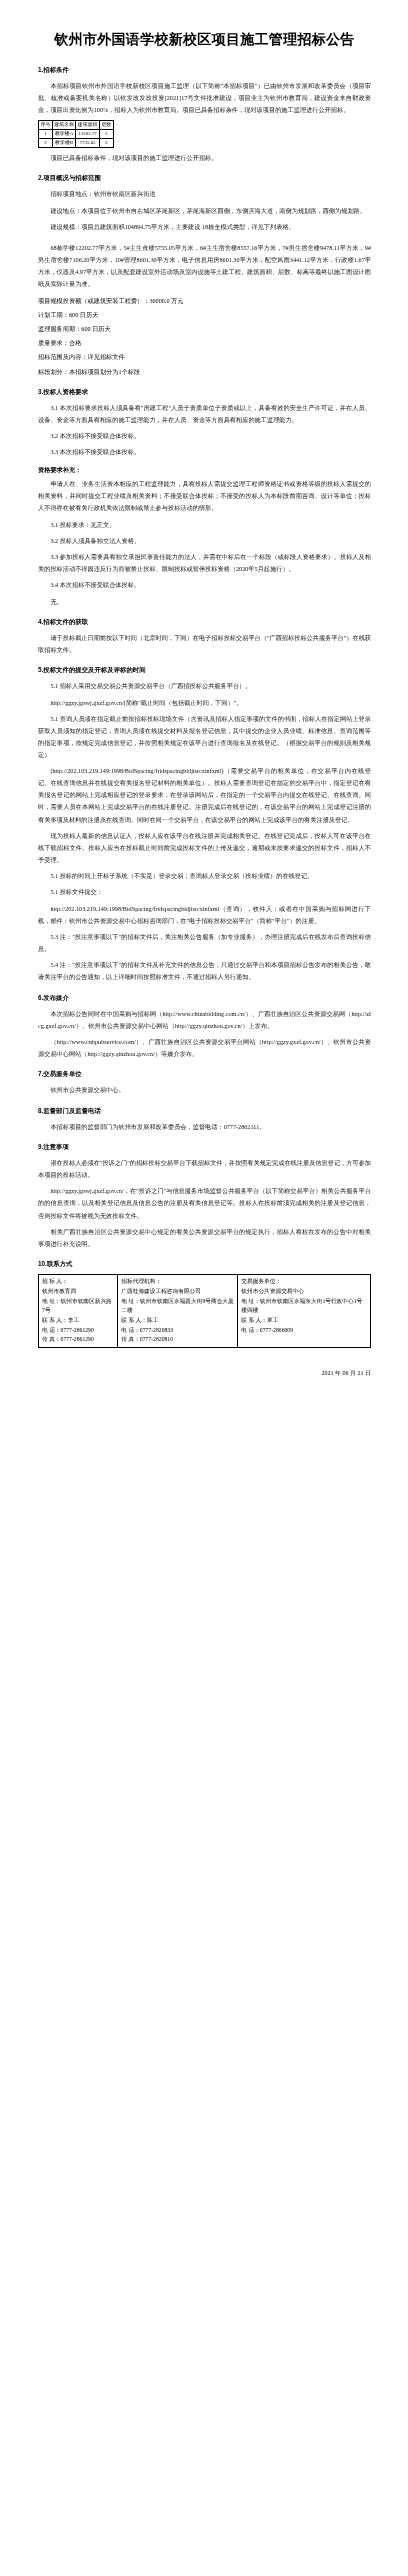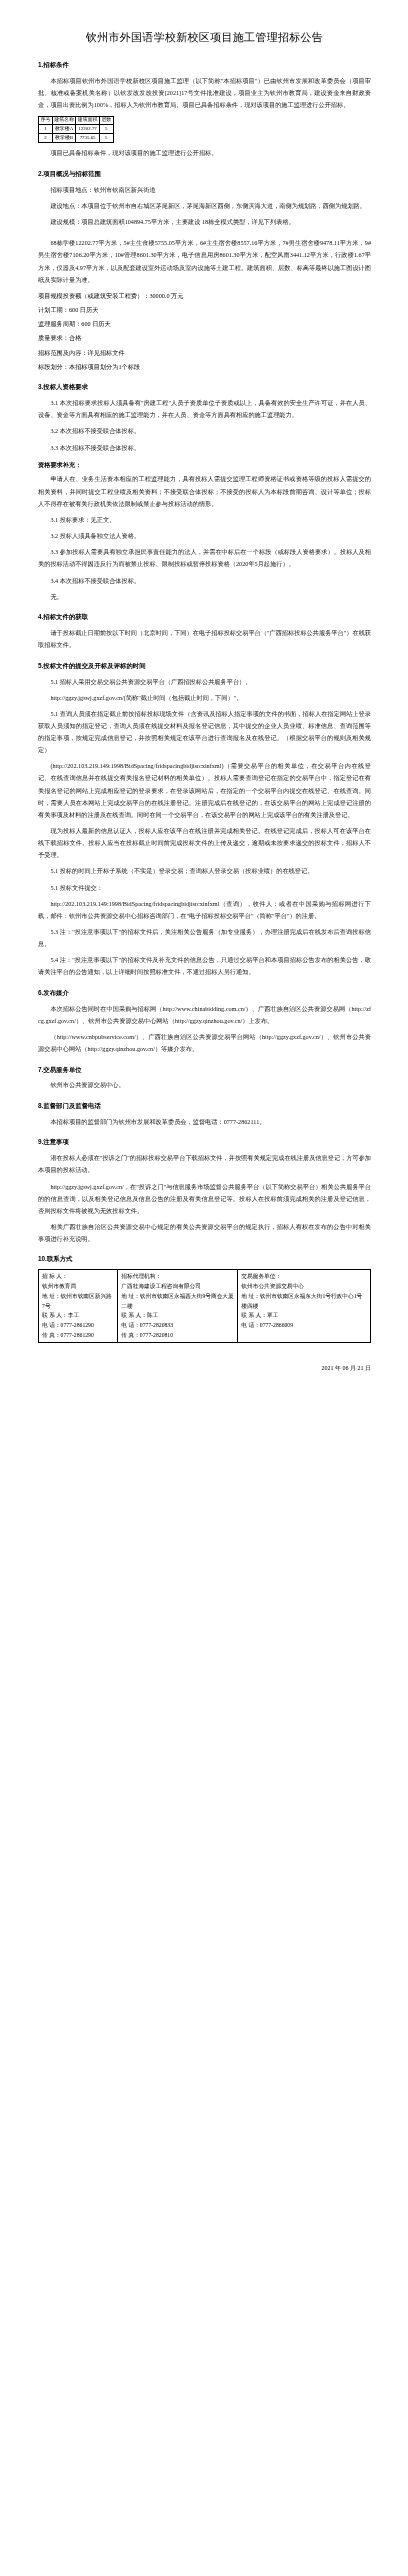--- a/index.html
+++ b/index.html
@@ -1,18 +1,18 @@
 <!DOCTYPE html>
 <html style="font-size:8.2px"><head>
 <meta charset="utf-8">
 <style>
   html,body{margin:0;padding:0;background:#e8e8e8;}
   body{font-family:"Liberation Serif", serif;}
   .page{width:409px;min-height:3468px;margin:0 auto;background:#ffffff;box-sizing:border-box;padding:24px 38px 20.6px 38px;position:relative;}
-  .doc-title{text-align:center;font-family:"Liberation Serif",serif;font-weight:normal;font-size:11px;letter-spacing:0.3px;margin:5.2px 0 13.4px 0;line-height:1.6;}
+  .doc-title{text-align:center;font-family:"Liberation Serif",serif;font-weight:bold;font-size:14px;letter-spacing:0.3px;margin:5.2px 0 13.4px 0;line-height:1.6;}
   h2.sec{font-size:6.4px;font-weight:bold;margin:9.3px 0 4.1px 0;line-height:1.7;font-family:"Liberation Sans",sans-serif;}
   h3.sub{font-size:6.2px;font-weight:bold;margin:6.2px 0 3.1px 0;line-height:1.7;font-family:"Liberation Sans",sans-serif;}
   p.body{font-size:6.2px;line-height:1.95;margin:0 0 4.1px 0;text-align:justify;text-indent:2em;color:#111;}
   .kv{font-size:6.2px;line-height:1.95;margin:0 0 2.1px 0;}
   .kv .lbl{display:inline-block;}
   .url{word-break:break-all;}
   .contact-table{width:100%;border-collapse:collapse;font-size:5.7px;margin-top:4.1px;}
   .contact-table td{border:0.5px solid #000;padding:2.1px 3.1px;vertical-align:top;line-height:1.7;}
   .sign{ text-align:right;font-size:6px;margin-top:20.6px;}
   .mini-table{border-collapse:collapse;font-size:4.9px;margin:2.1px 0 4.1px 0;}

